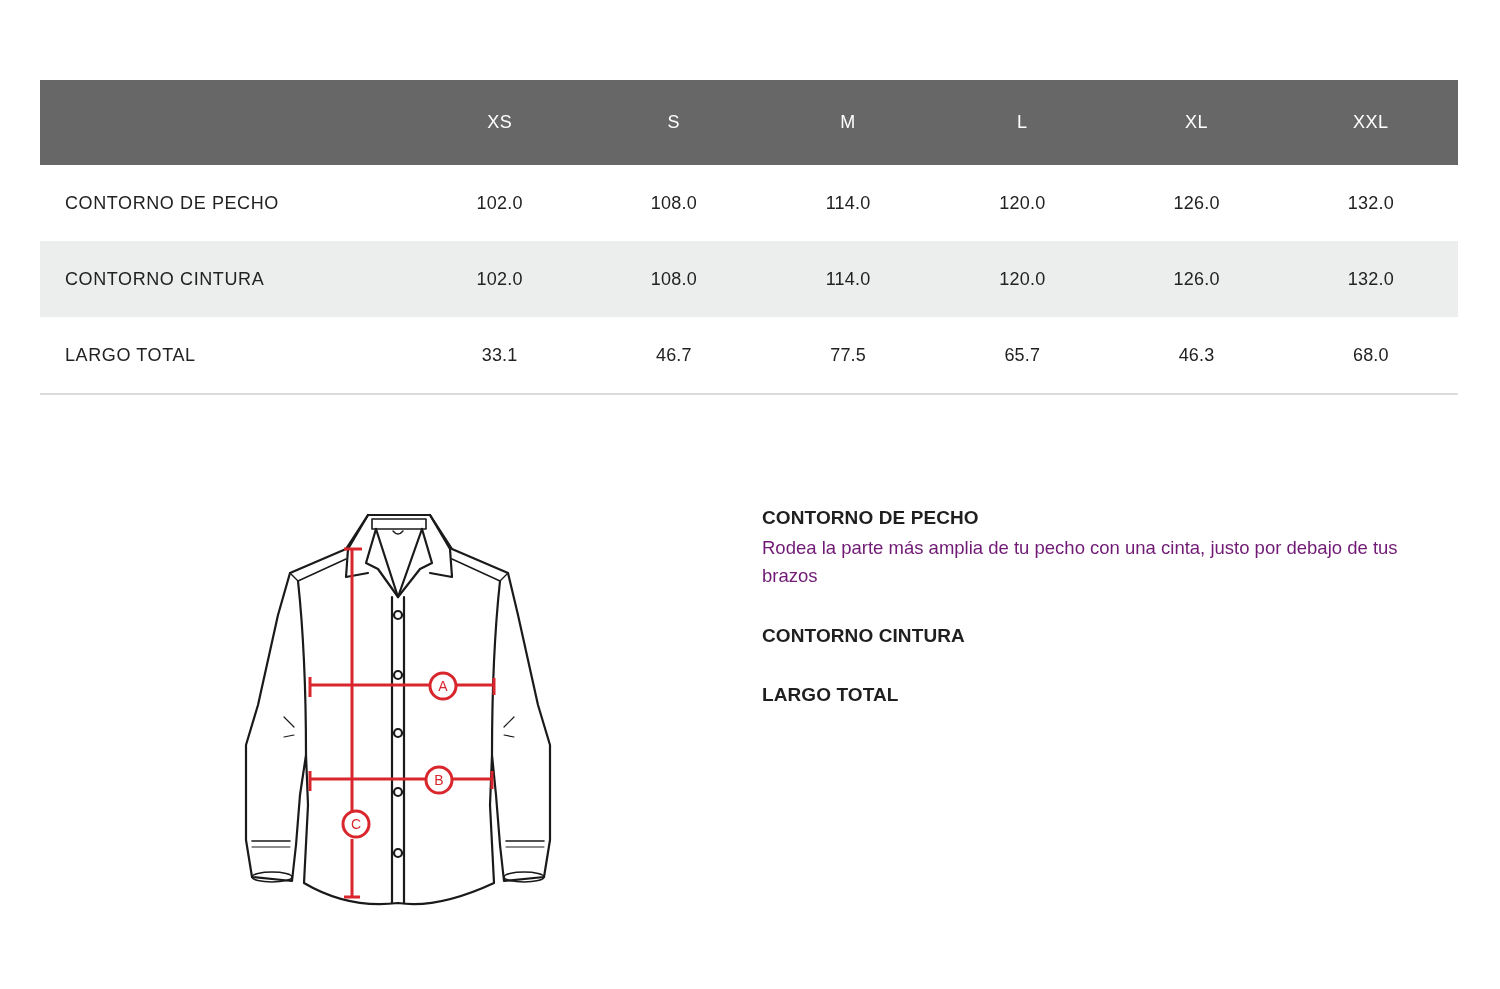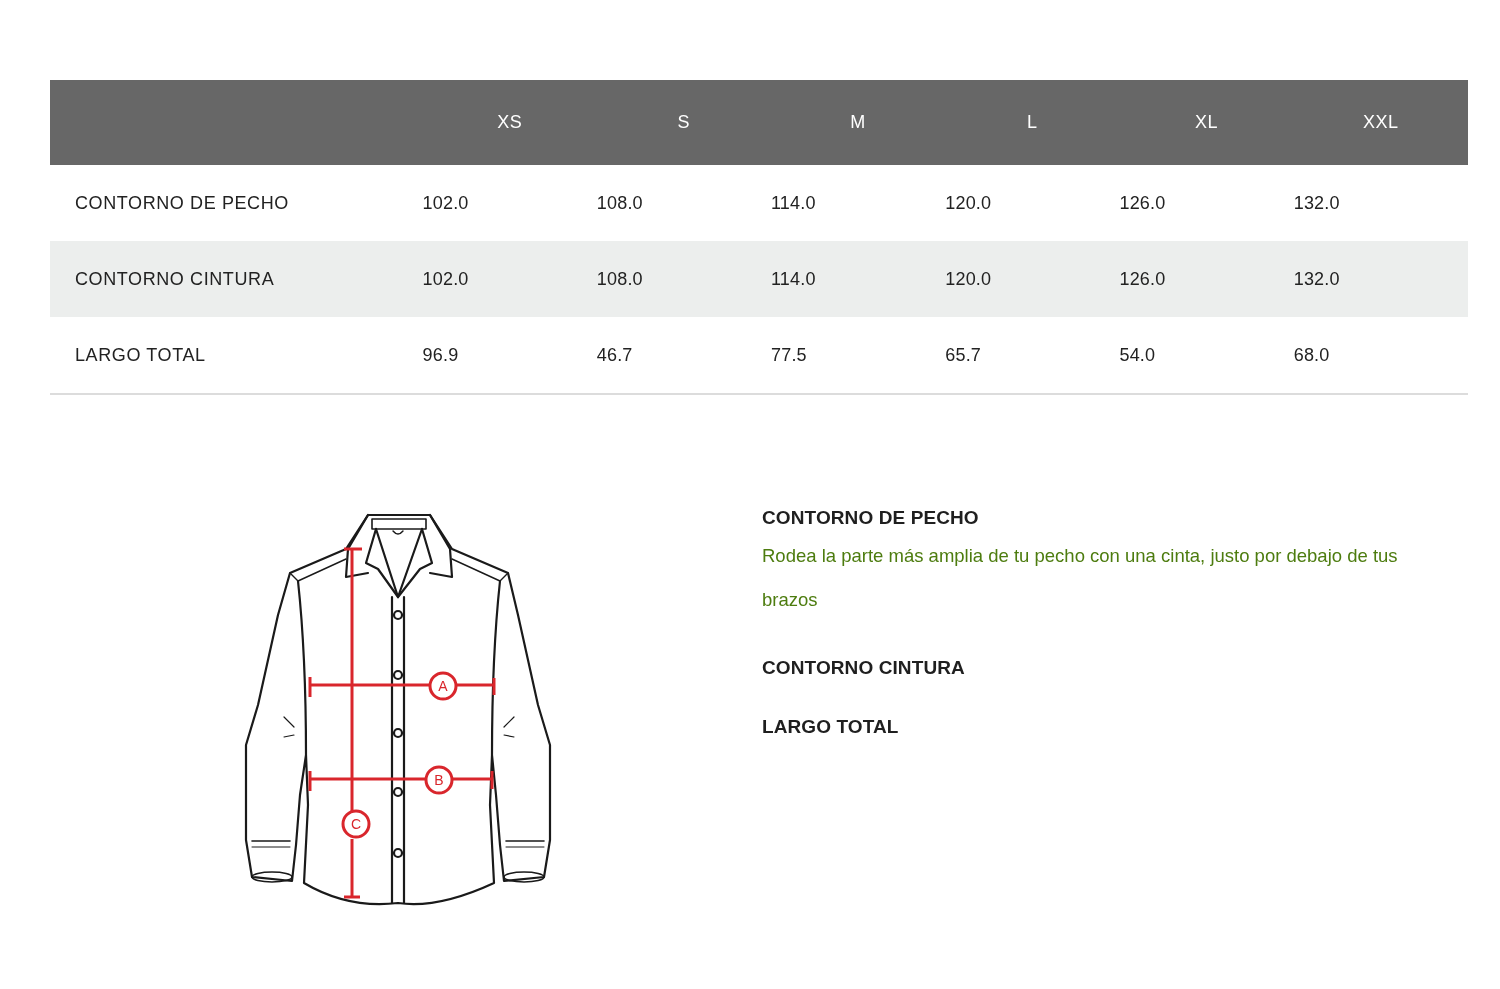--- a/index.html
+++ b/index.html
@@ -5,36 +5,36 @@
     * { box-sizing: border-box; margin: 0; padding: 0; }
     html, body {
       width: 1500px; height: 989px; background: #ffffff;
       font-family: "Liberation Sans", "DejaVu Sans", sans-serif;
       color: #1f1f1f; overflow: hidden;
     }
     .page { position: relative; width: 1500px; height: 989px; }
 
     
     .size-table {
-      position: absolute; left: 50px; top: 80px; width: 1418px;
+      position: absolute; left: 40px; top: 80px; width: 1418px;
       border-collapse: collapse; table-layout: fixed;
       border-bottom: 2px solid #dcdcdc;
     }
     .size-table col.c-label { width: 372px; }
     .size-table col.c-size { width: 174px; }
     .size-table thead tr { background: #676767; height: 85px; }
     .size-table thead th {
       color: #ffffff; font-weight: normal; font-size: 18px;
       letter-spacing: 0.5px; text-align: center;
     }
     .size-table tbody tr { height: 76px; background: #ffffff; }
     .size-table tbody tr:nth-child(2) { background: #eceeed; }
     .size-table tbody tr:nth-child(3) { height: 77px; }
     .size-table td {
-      font-size: 18px; text-align: left; color: #222;
+      font-size: 18px; text-align: center; color: #222;
       letter-spacing: 0.2px;
     }
     .size-table td.row-label {
       text-align: left; padding-left: 25px; letter-spacing: 0.6px;
     }
 
     
     .shirt-figure {
       position: absolute; left: 238px; top: 505px; width: 320px; height: 405px;
     }
@@ -43,21 +43,21 @@
     
     .guide {
       position: absolute; left: 762px; top: 505px; width: 680px;
     }
     .guide-item { margin-bottom: 33px; }
     .guide-title {
       font-size: 19px; font-weight: bold; color: #1f1f1f;
       line-height: 26px; letter-spacing: 0.1px;
     }
     .guide-text {
-      font-size: 18.5px; color: #4d7c0f; line-height: 44px; margin-top: 3px;
+      font-size: 18.5px; color: #701a75; line-height: 28px; margin-top: 3px;
     }
   </style>
 </head>
 <body>
 
 <div class="page">
 
   <table class="size-table">
     <colgroup>
       <col class="c-label">
@@ -93,25 +93,25 @@
         <td class="row-label">CONTORNO CINTURA</td>
         <td>102.0</td>
         <td>108.0</td>
         <td>114.0</td>
         <td>120.0</td>
         <td>126.0</td>
         <td>132.0</td>
       </tr>
       <tr>
         <td class="row-label">LARGO TOTAL</td>
-        <td>96.9</td>
+        <td>33.1</td>
         <td>46.7</td>
         <td>77.5</td>
         <td>65.7</td>
-        <td>54.0</td>
+        <td>46.3</td>
         <td>68.0</td>
       </tr>
     </tbody>
   </table>
 
   <div class="shirt-figure">
     <svg viewBox="0 0 320 405" xmlns="http://www.w3.org/2000/svg">
       <g fill="none" stroke="#1a1a1a" stroke-width="2.2" stroke-linejoin="round" stroke-linecap="round">
 
         <path d="M52 68 L108 44 L130 10 L192 10 L214 44 L270 68

